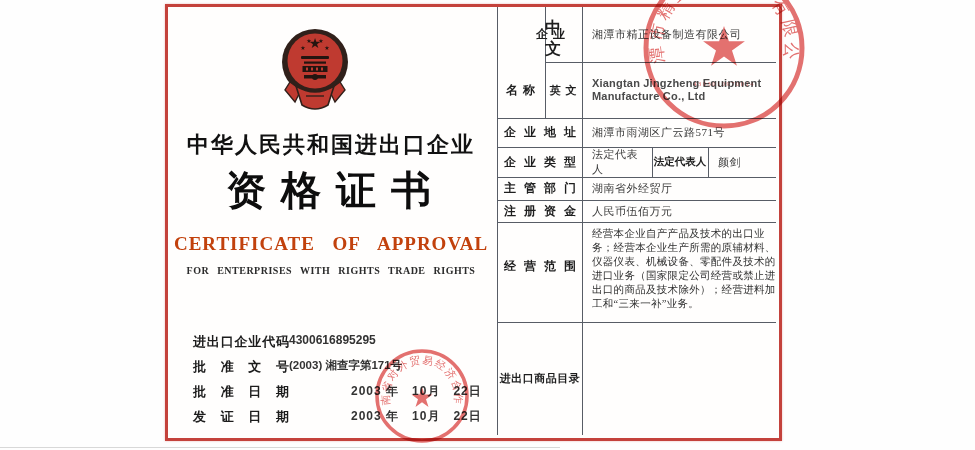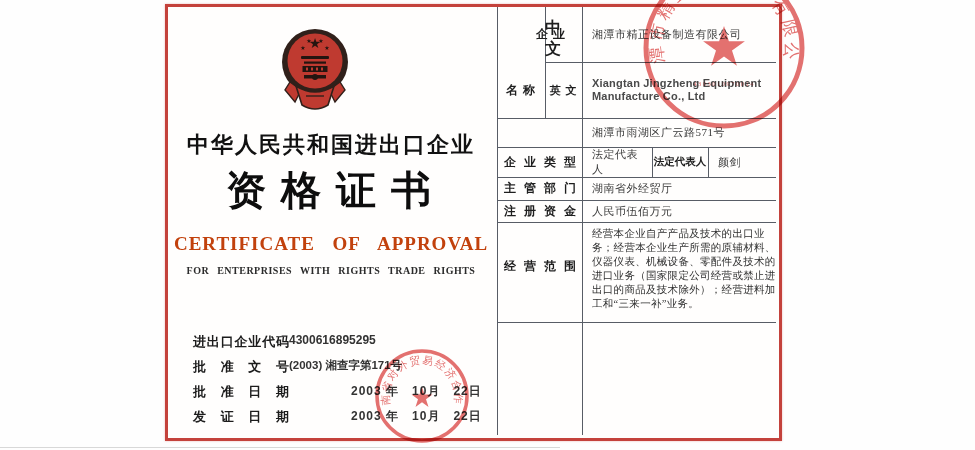--- a/index.html
+++ b/index.html
@@ -105,20 +105,23 @@
   <div class="cell center lbl" style="left:545px;top:11px;width:37px;height:55px;font-size:16px;">中 文</div>
   <div class="cell center lbl" style="left:545px;top:62px;width:37px;height:56px;font-size:11px;">英 文</div>
   <div class="cell val" style="left:592px;top:7px;width:184px;height:55px;">湘潭市精正设备制造有限公司</div>
   <div class="cell" style="left:592px;top:62px;width:184px;height:56px;">
     <div class="en-name">
       <div>Xiangtan Jingzheng Equipment</div>
       <div>Manufacture Co., Ltd</div>
     </div>
   </div>
 
+  <div class="cell" style="left:504px;top:118px;width:72px;height:29px;">
+    <span class="jlbl" style="width:72px;">企 业 地 址</span>
+  </div>
   <div class="cell val" style="left:592px;top:118px;width:184px;height:29px;">湘潭市雨湖区广云路571号</div>
 
   <div class="cell" style="left:504px;top:147px;width:72px;height:30px;">
     <span class="jlbl" style="width:72px;">企 业 类 型</span>
   </div>
   <div class="cell val" style="left:592px;top:147px;width:56px;height:30px;">法定代表人</div>
   <div class="cell center lbl" style="left:652px;top:147px;width:56px;height:30px;font-size:10.5px;letter-spacing:0;">法定代表人</div>
   <div class="cell val" style="left:718px;top:147px;width:58px;height:30px;">颜剑</div>
 
   <div class="cell" style="left:504px;top:177px;width:72px;height:23px;">
@@ -129,20 +132,21 @@
   <div class="cell" style="left:504px;top:200px;width:72px;height:22px;">
     <span class="jlbl" style="width:72px;">注 册 资 金</span>
   </div>
   <div class="cell val" style="left:592px;top:200px;width:184px;height:22px;">人民币伍佰万元</div>
 
   <div class="cell" style="left:504px;top:216px;width:72px;height:100px;">
     <span class="jlbl" style="width:72px;">经 营 范 围</span>
   </div>
   <div class="abs scope" style="left:592px;top:227px;width:184px;">经营本企业自产产品及技术的出口业务；经营本企业生产所需的原辅材料、仪器仪表、机械设备、零配件及技术的进口业务（国家限定公司经营或禁止进出口的商品及技术除外）；经营进料加工和“三来一补”业务。</div>
 
+  <div class="cell center lbl" style="left:499px;top:322px;width:82px;height:113px;font-size:11px;letter-spacing:.5px;">进出口商品目录</div>
   <div class="cell" style="left:592px;top:322px;width:184px;height:113px;"></div>
 
   <svg class="seal" style="left:636px;top:-40px;" width="176" height="176" viewBox="0 0 176 176">
     <circle cx="88" cy="88" r="78" fill="none" stroke="#dd5150" stroke-width="5"></circle>
     <path id="csealpath" d="M31.6,110 A62,62 0 1 1 144.4,110" fill="none"></path>
     <text font-size="17" fill="#dd5150" letter-spacing="4" style="letter-spacing:4px;">
       <textPath href="#csealpath" startOffset="50%" text-anchor="middle">湘潭市精正设备制造有限公司</textPath>
     </text>
     <polygon points="88,66 92.9,81.2 108.9,81.2 96,90.6 100.9,105.8 88,96.4 75.1,105.8 80,90.6 67.1,81.2 83.1,81.2" fill="#dd5150"></polygon>
     <text x="88" y="126" font-size="6.5" text-anchor="middle" fill="#dd5150" letter-spacing="1.5">4303010970014</text>

